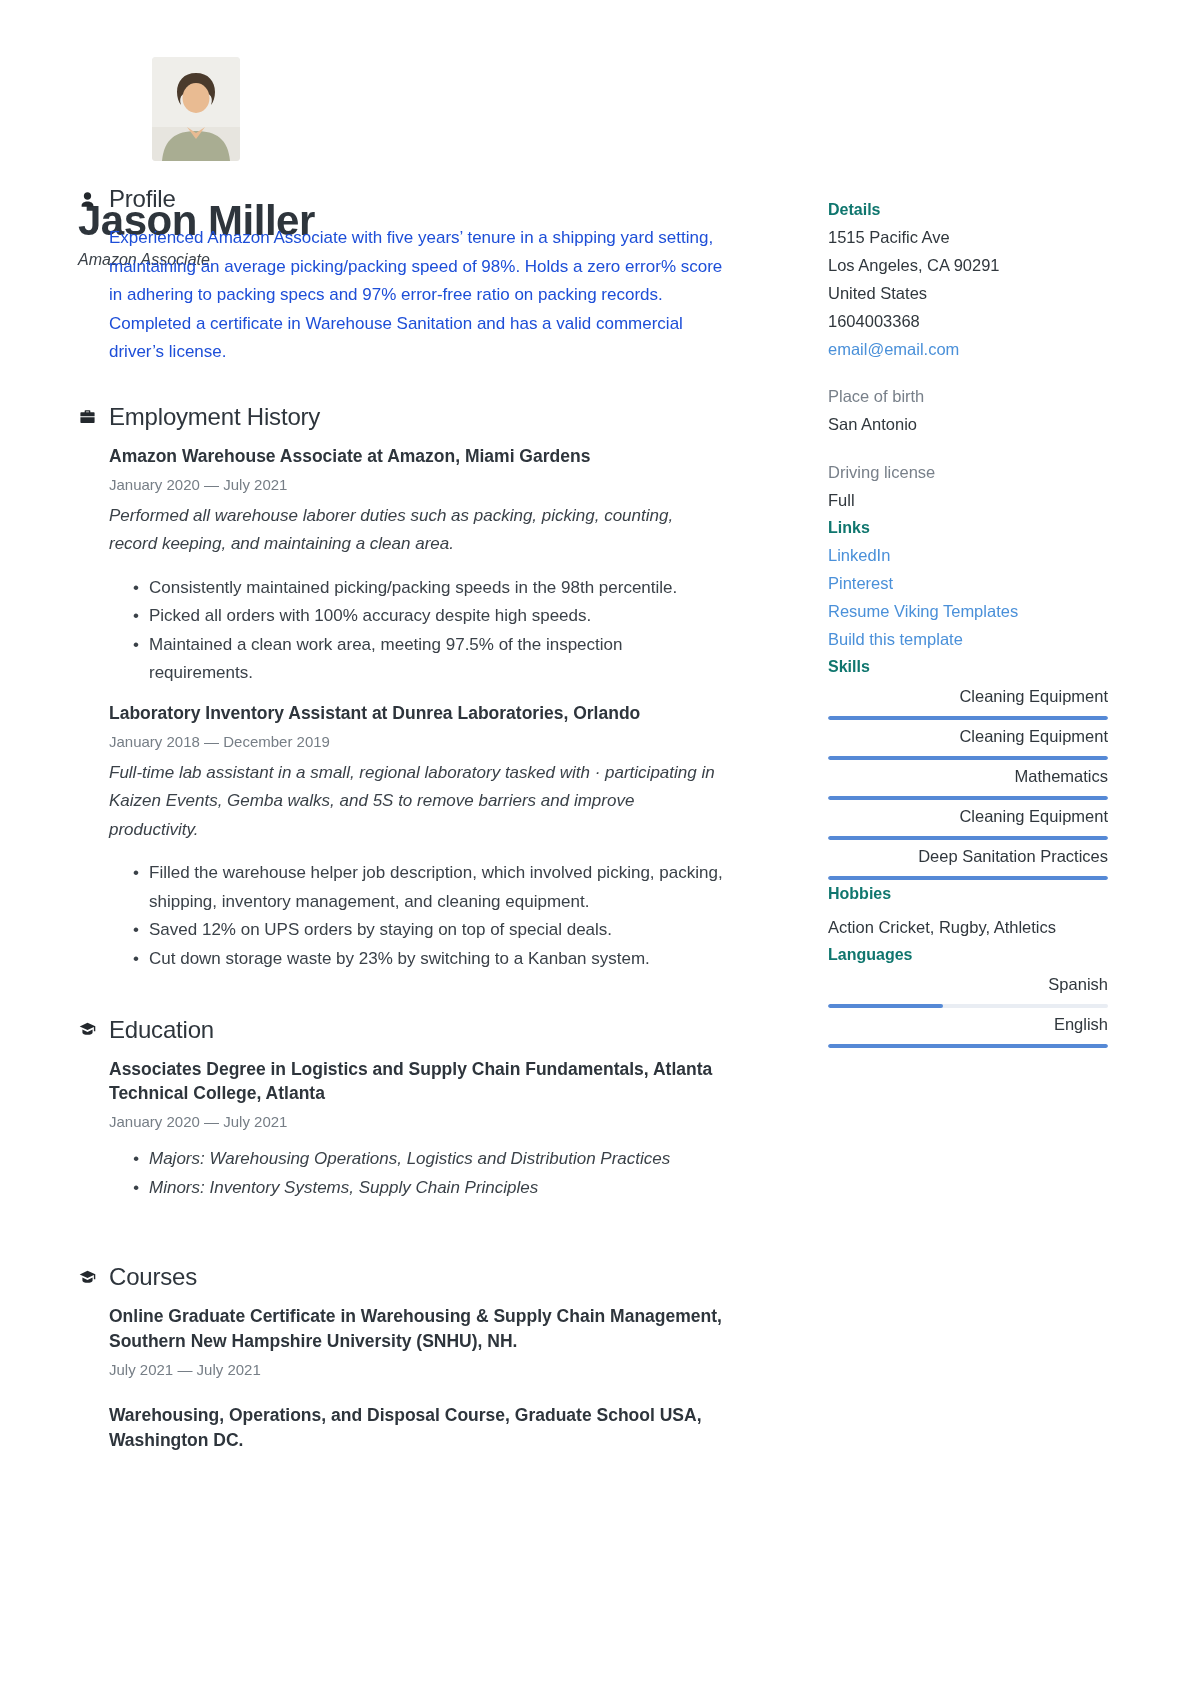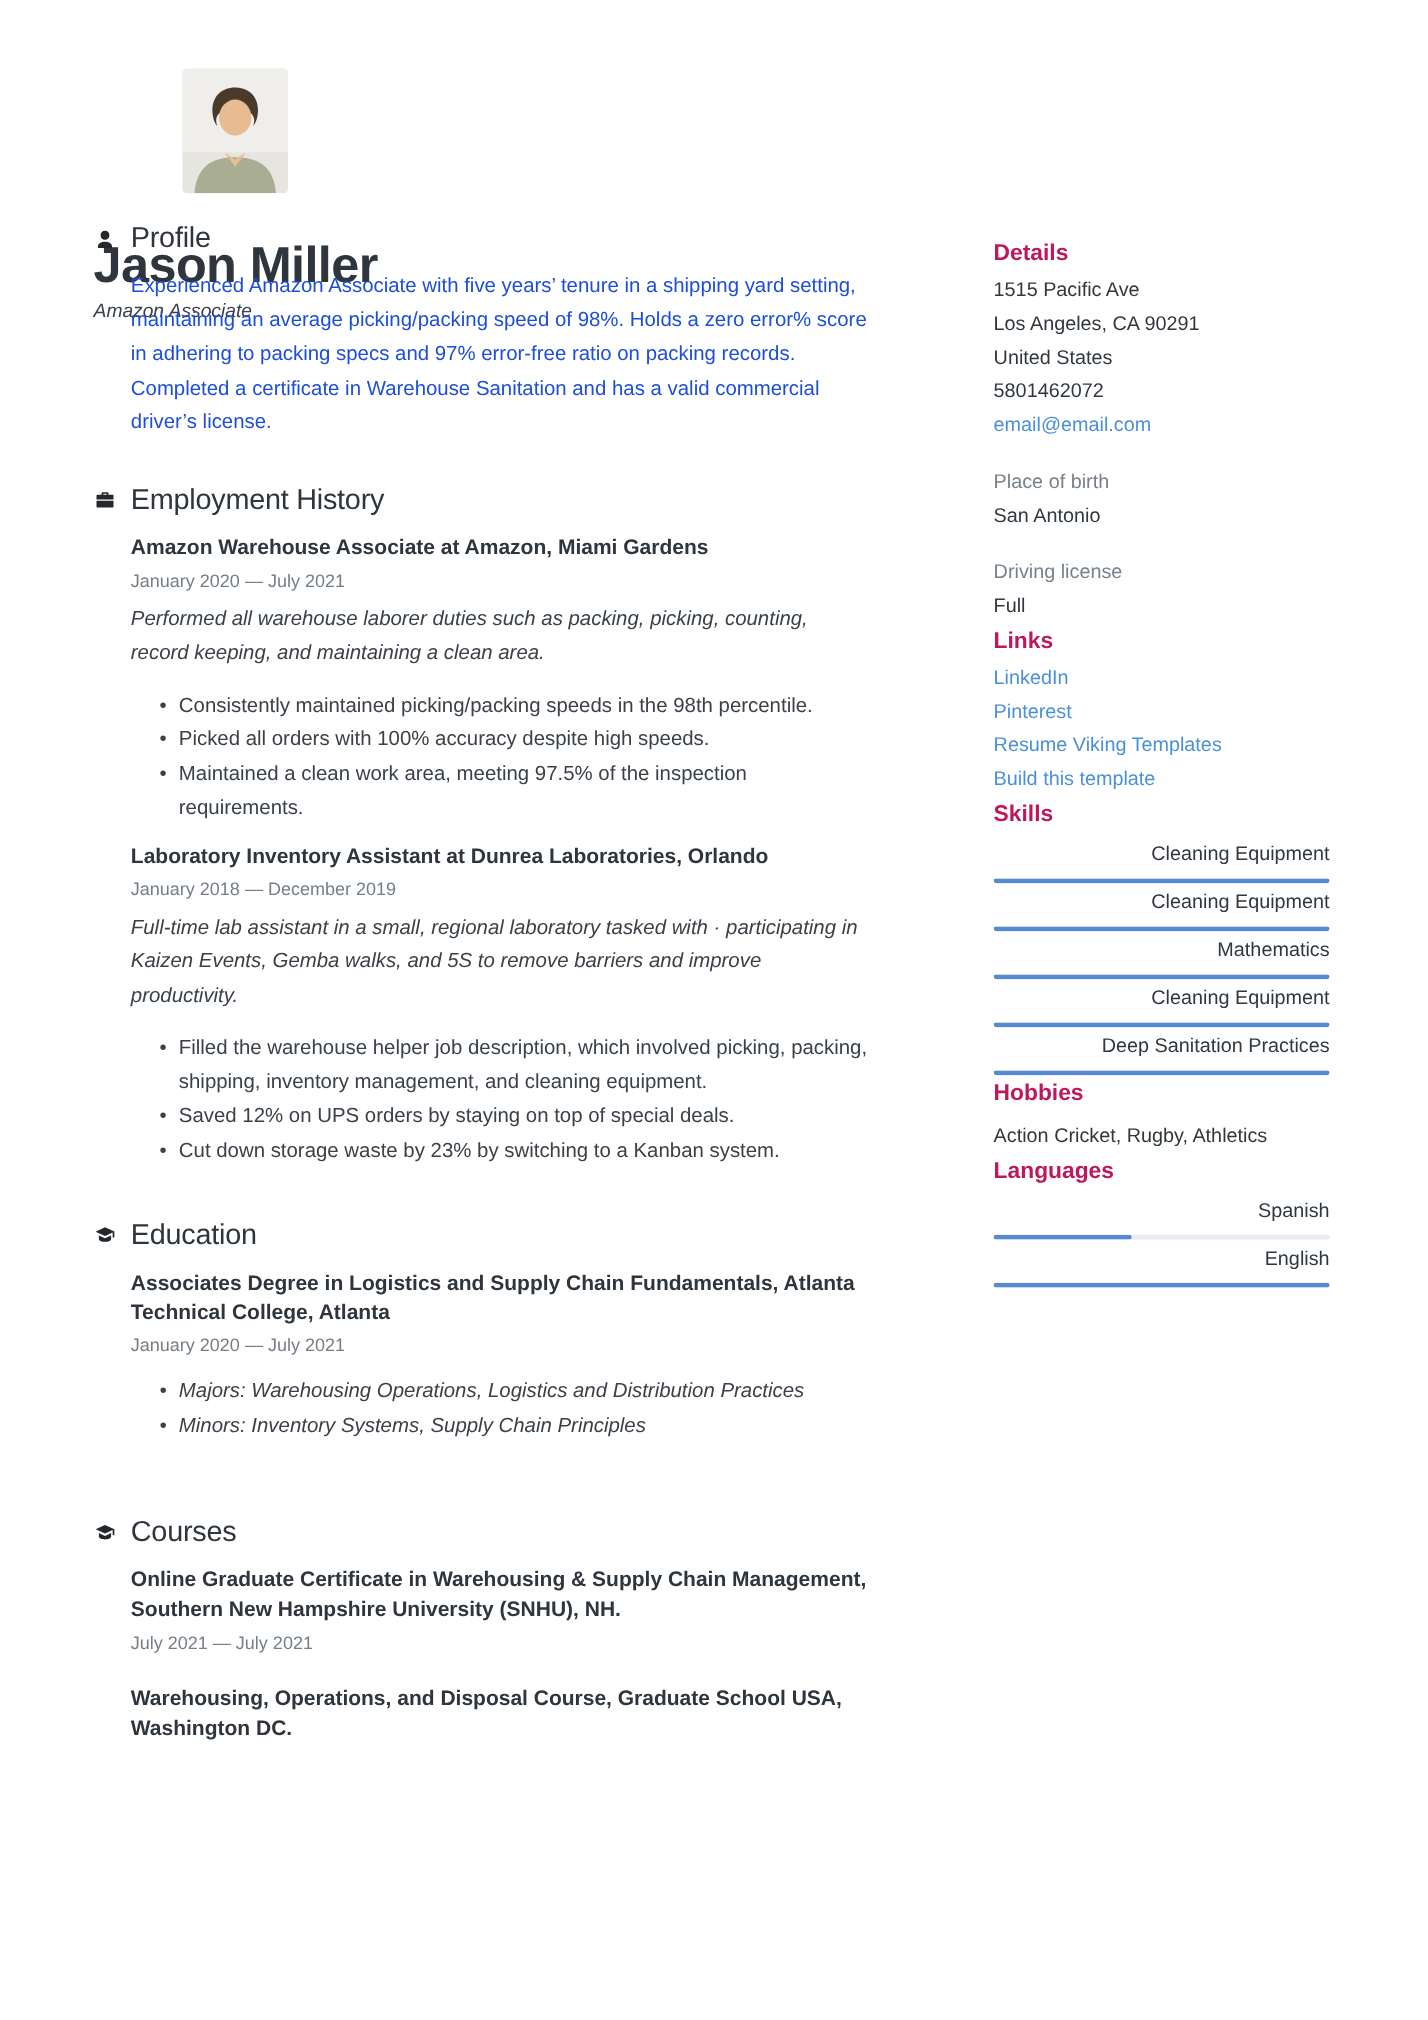--- a/index.html
+++ b/index.html
@@ -39,21 +39,21 @@
   ul.bullets { list-style:none; margin-top:15px; }
   ul.bullets li { position:relative; padding-left:40px; font-size:17px; line-height:1.68; color:#3a4148; }
   ul.bullets li::before { content:"•"; position:absolute; left:24px; color:#3a4148; }
   ul.bullets.italic li { font-style:italic; }
 
   .entry + .entry { margin-top:2px; }
   .entry-gap { margin-top:27px; }
 
   
   .sidebar { position:absolute; left:828px; top:196px; width:280px; font-size:16.5px; line-height:1.7; color:#30373d; }
-  .sidebar h3 { font-size:19px; font-weight:700; color:#be185d; }
+  .sidebar h3 { font-size:16px; font-weight:700; color:#0f766e; }
   .side-label { color:#78808a; margin-top:19px; }
   .side-link { color:#4a90d9; text-decoration:none; display:block; cursor:pointer; }
   .side-gap { }
 
   .skill-item { margin-top:2px;text-align:right; }
   .skill-item .bar-track { height:4px; background:#e9edf3; border-radius:2px; margin-top:6px; overflow:hidden; }
   .skill-item .bar-fill { height:100%; background:#5589d6; border-radius:2px; }
   .hobbies-text { margin-top:5px; }
 </style>
 </head>
@@ -169,21 +169,21 @@
     </div>
 
   </div>
 
   <div class="sidebar">
 
     <h3>Details</h3>
     <div>1515 Pacific Ave</div>
     <div>Los Angeles, CA 90291</div>
     <div>United States</div>
-    <div>5801462072</div>
+    <div>1604003368</div>
     <a class="side-link">email@email.com</a>
 
     <div class="side-label">Place of birth</div>
     <div>San Antonio</div>
 
     <div class="side-label">Driving license</div>
     <div>Full</div>
 
     <h3 class="side-gap">Links</h3>
     <a class="side-link">LinkedIn</a>

